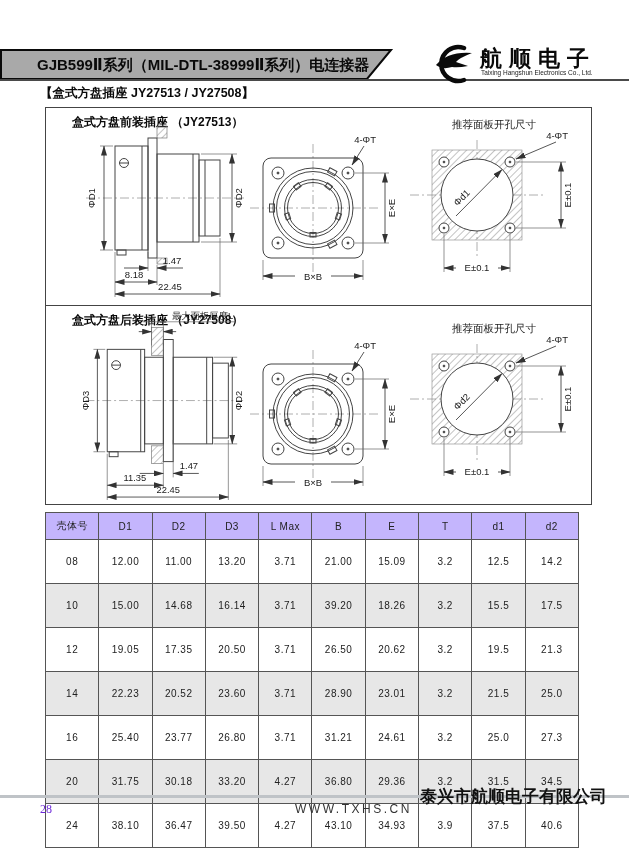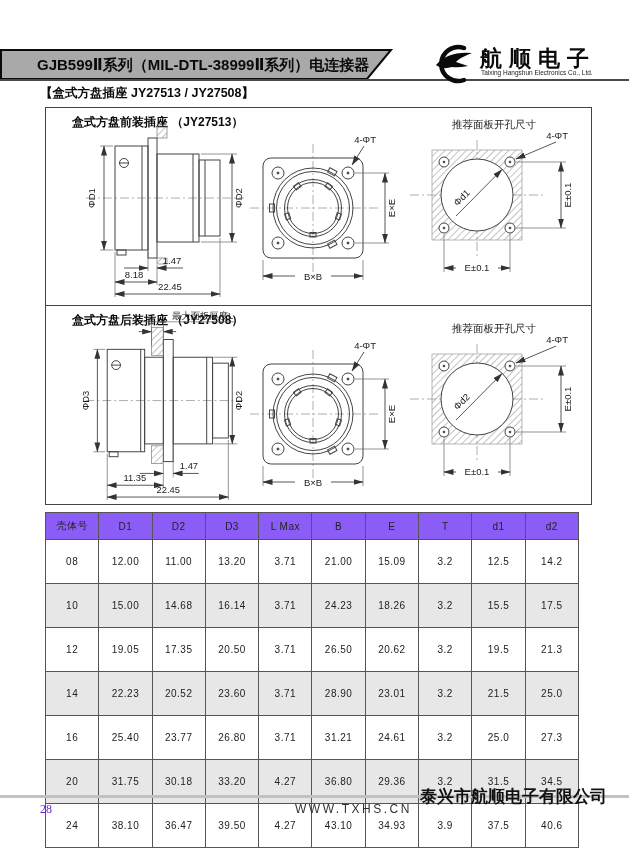--- a/index.html
+++ b/index.html
@@ -24,21 +24,21 @@
   .ln{stroke:#444;stroke-width:1;fill:none;}
   .cl{stroke:#999;stroke-width:0.8;fill:none;stroke-dasharray:9 3 2 3;}
   .ext{stroke:#666;stroke-width:0.7;fill:none;}
   .dim{stroke:#444;stroke-width:0.9;fill:none;}
   .dlabel{font-size:9.5px;fill:#1a1a1a;font-family:inherit;}
   .dtitle{font-size:10.5px;fill:#1a1a1a;font-family:inherit;}
   
   .spec-table{position:absolute;left:45px;top:512px;width:534px;border-collapse:collapse;table-layout:fixed;}
   .spec-table th,.spec-table td{border:1px solid #555;text-align:center;vertical-align:middle;
         font-size:10px;font-weight:normal;color:#222;letter-spacing:0.5px;}
-  .spec-table thead tr{height:27px;background:#8b5cf6;}
+  .spec-table thead tr{height:27px;background:#c4b5fd;}
   .spec-table tbody tr{height:44px;background:#fff;}
   .spec-table tbody tr:nth-child(even){background:#e7e7e7;}
   
   .footer-rule{position:absolute;left:0;top:795px;width:629px;height:3px;background:#bfc3c7;}
   .page-number{position:absolute;left:40px;top:802px;font-size:12px;color:#6d28d9;font-family:Liberation Serif, serif;}
   .website{position:absolute;left:295px;top:802px;font-size:12px;letter-spacing:2.5px;color:#333;}
   .company{position:absolute;left:420px;top:785px;font-size:17px;font-weight:bold;color:#111;}
 </style>
 </head>
 <body>
@@ -342,21 +342,21 @@
           <td>3.2</td>
           <td>12.5</td>
           <td>14.2</td>
         </tr>
         <tr>
           <td>10</td>
           <td>15.00</td>
           <td>14.68</td>
           <td>16.14</td>
           <td>3.71</td>
-          <td>24.23</td>
+          <td>39.20</td>
           <td>18.26</td>
           <td>3.2</td>
           <td>15.5</td>
           <td>17.5</td>
         </tr>
         <tr>
           <td>12</td>
           <td>19.05</td>
           <td>17.35</td>
           <td>20.50</td>

